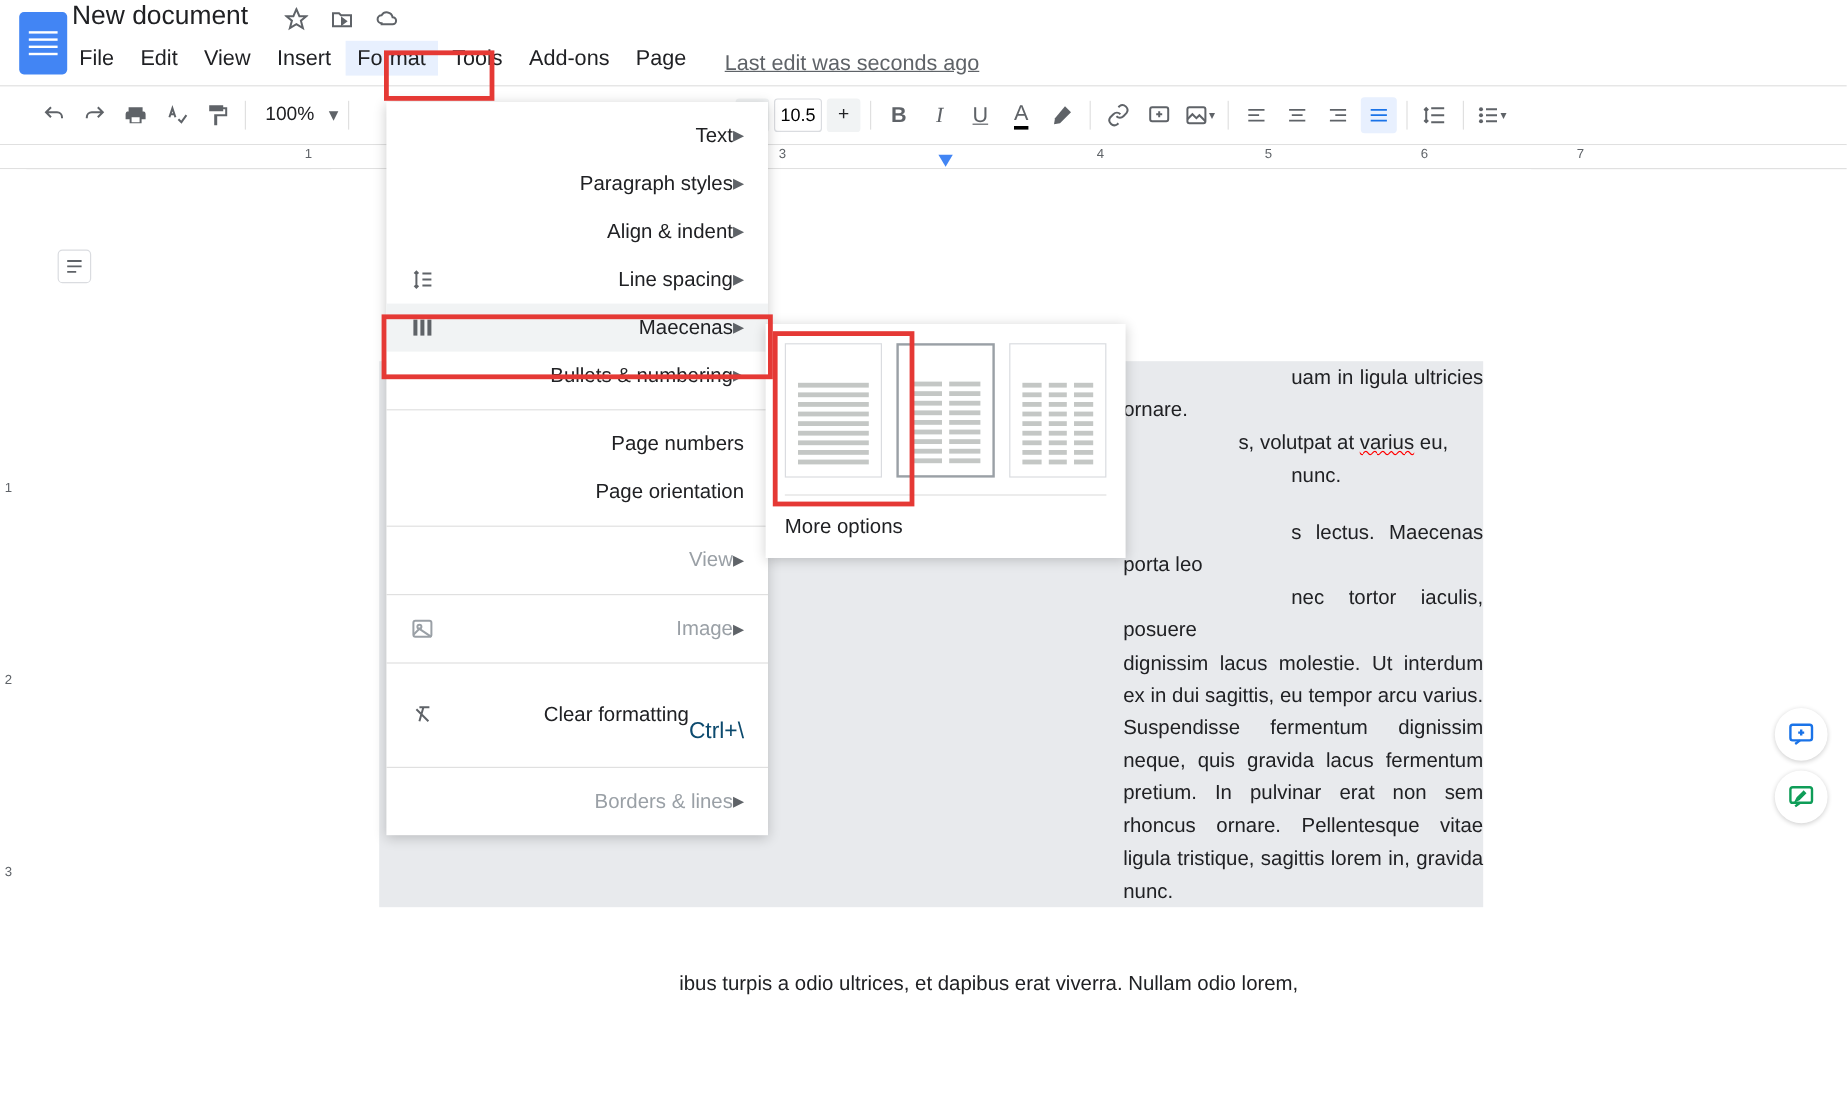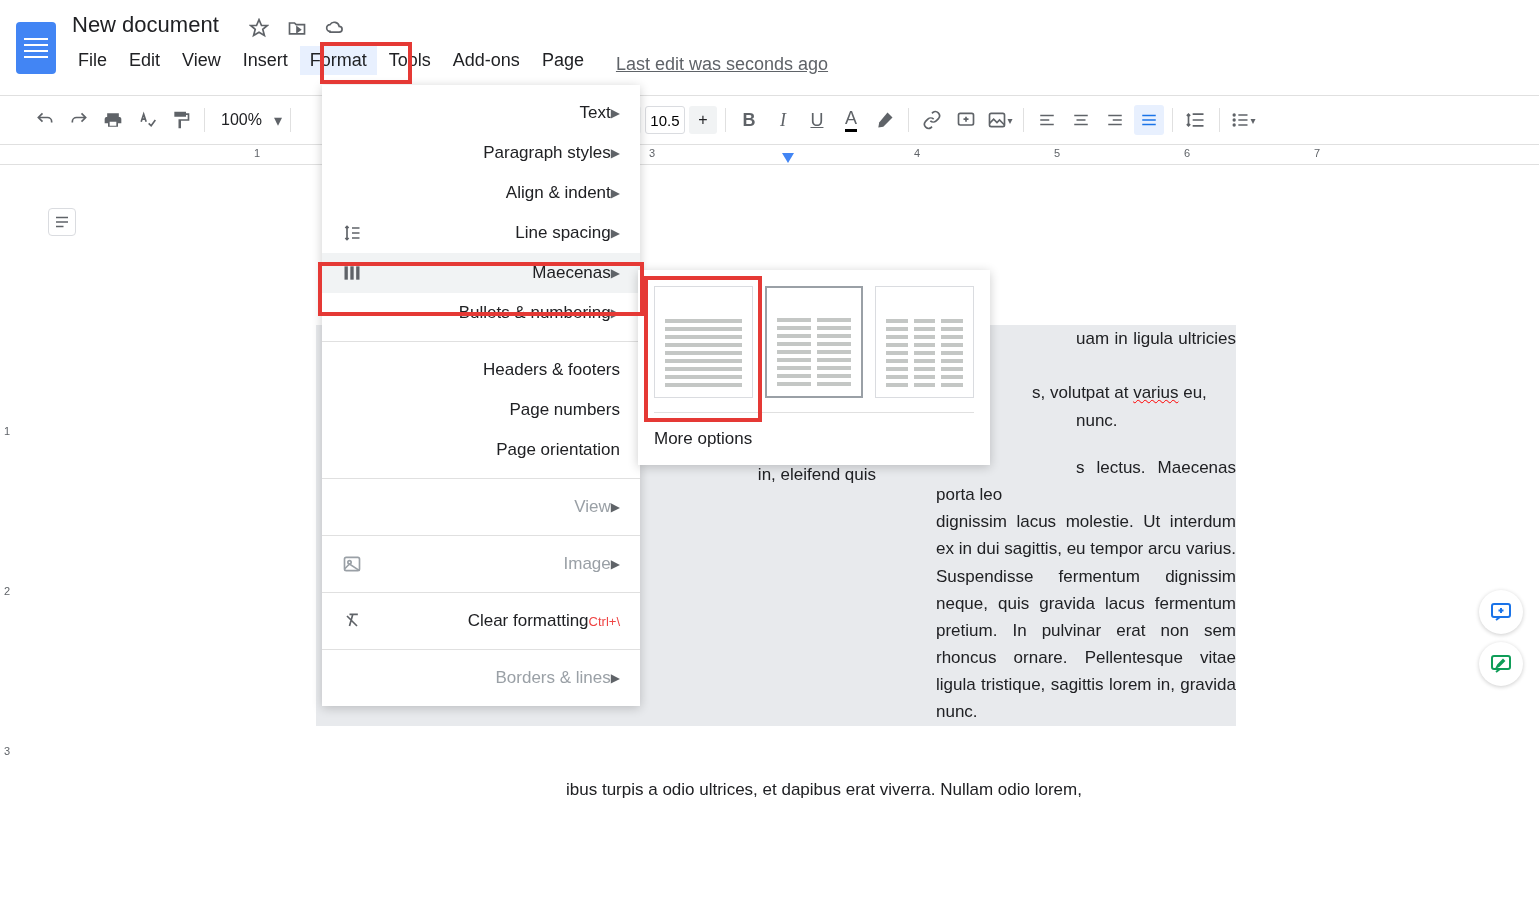--- a/index.html
+++ b/index.html
@@ -1,18 +1,18 @@
 <!DOCTYPE html>
 <html><head>
   <meta charset="utf-8">
   <style>
     * { margin: 0; padding: 0; box-sizing: border-box; font-family: Arial, sans-serif; }
     body { background: #fff; color: #202124; overflow: hidden; height: 918px; width: 1539px; position: relative; }
     
-    .header { display: flex; align-items: center; padding: 12px 16px; gap: 12px; }
+    .header { display: flex; align-items: center; padding: 0 16px; }
     .docs-icon { width: 40px; height: 52px; background: #4285f4; border-radius: 4px; display: flex; align-items: center; justify-content: center; position: relative; }
     .docs-icon::after { content: ""; position: absolute; width: 24px; height: 2px; background: #fff; top: 16px; box-shadow: 0 6px 0 #fff, 0 12px 0 #fff, 0 18px 0 #fff; }
     .title-area { flex: 1; }
     .title { font-size: 22px; color: #202124; padding: 2px 4px; }
     .title-icons { display: inline-flex; gap: 18px; margin-left: 22px; vertical-align: middle; }
     .title-icon { width: 20px; height: 20px; color: #5f6368; }
     
     .menubar { display: flex; align-items: center; gap: 2px; padding: 4px 0 8px 0; margin-left: 76px; }
     .menu-item { padding: 4px 10px; font-size: 18px; color: #202124; cursor: pointer; }
     .menu-item.active { background: #e8f0fe; }
@@ -46,24 +46,24 @@
     
     
     .format-menu { position: absolute; top: 85px; left: 322px; width: 318px; background: #fff; box-shadow: 0 2px 10px rgba(0,0,0,0.2); z-index: 100; padding: 8px 0; }
     .fm-item { padding: 10px 20px 10px 60px; font-size: 17px; color: #202124; cursor: pointer; position: relative; display: flex; align-items: center; justify-content: flex-end; }
     .fm-item:hover, .fm-item.hover { background: #f1f3f4; }
     .fm-item.disabled { color: #9aa0a6; }
     .fm-icon { position: absolute; left: 20px; width: 20px; height: 20px; color: #5f6368; }
     .fm-icon.disabled { color: #9aa0a6; }
     .fm-arrow { color: #5f6368; font-size: 12px; }
     .fm-sep { height: 1px; background: #e0e0e0; margin: 8px 0; }
-    .fm-shortcut { color: #ef4444; font-size: 13px; }
-    
-    
-    .cols-submenu { position: absolute; top: 270px; left: 638px; width: 352px; background: #fff; box-shadow: 0 2px 10px rgba(0,0,0,0.2); z-index: 101; padding: 16px; }
+    .fm-shortcut { color: #0c4a6e; font-size: 19px; margin-top: 28px; }
+    
+    
+    .cols-submenu { position: absolute; top: 270px; left: 638px; width: 300px; background: #fff; box-shadow: 0 2px 10px rgba(0,0,0,0.2); z-index: 101; padding: 16px; }
     .cols-options { display: flex; gap: 12px; justify-content: center; }
     .col-option { width: 102px; height: 112px; border: 1px solid #dadce0; display: flex; flex-direction: column; justify-content: flex-end; padding: 10px; cursor: pointer; gap: 4px; }
     .col-option.outlined { border: 2px solid #9aa0a6; }
     .col-inner { display: flex; gap: 6px; flex: 1; align-items: flex-end; }
     .col-bar-group { flex: 1; display: flex; flex-direction: column; gap: 4px; justify-content: flex-end; }
     .col-line { height: 4px; background: #c4c7c5; }
     .more-opts { padding: 16px 0 0 0; font-size: 17px; color: #202124; border-top: 1px solid #e0e0e0; margin-top: 14px; text-align: left; }
     
     
     .hl-box { position: absolute; border: 4px solid #e53935; z-index: 200; pointer-events: none; }
@@ -256,20 +256,21 @@
         <div style="text-align:right">porttitor ultrices</div>
         <div style="text-align:right">pat. Nullam orci</div>
         <div style="text-align:right">in, eleifend quis</div>
       </div>
       <div class="col">
         <div><span style="margin-left:140px">uam in ligula ultricies ornare.</span></div>
         <div><span style="margin-left:96px">s, volutpat at </span><span class="squiggle">varius</span><span> eu,</span></div>
         <div><span style="margin-left:140px">nunc.</span></div>
         <div style="height:20px"></div>
         <div><span style="margin-left:140px">s lectus. Maecenas porta leo</span></div>
+        <div><span style="margin-left:140px">nec tortor iaculis, posuere</span></div>
         <div>dignissim lacus molestie. Ut interdum ex in dui sagittis, eu tempor arcu varius. Suspendisse fermentum dignissim neque, quis gravida lacus fermentum pretium. In pulvinar erat non sem rhoncus ornare. Pellentesque vitae ligula tristique, sagittis lorem in, gravida nunc.</div>
       </div>
     </div>
     <div style="height:50px"></div>
     <div class="doc-text">
       <div style="padding-left:250px">ibus turpis a odio ultrices, et dapibus erat viverra. Nullam odio lorem,</div>
 
     </div>
 
   </div>
@@ -302,23 +303,20 @@
         <rect x="17" y="4" width="4" height="16"></rect>
       </svg>
       <span>Maecenas</span>
       <span class="fm-arrow">▶</span>
     </div>
     <div class="fm-item">
       <span>Bullets &amp; numbering</span>
       <span class="fm-arrow">▶</span>
     </div>
     <div class="fm-sep"></div>
-    <div class="fm-item">
-      <span>Headers &amp; footers</span>
-    </div>
     <div class="fm-item">
       <span>Page numbers</span>
     </div>
     <div class="fm-item">
       <span>Page orientation</span>
     </div>
     <div class="fm-sep"></div>
     <div class="fm-item disabled">
       <span>View</span>
       <span class="fm-arrow">▶</span>

